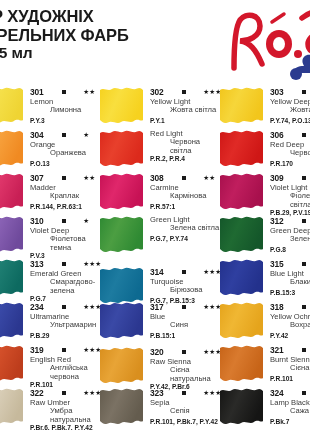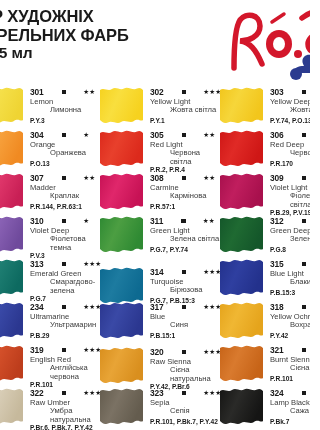--- a/index.html
+++ b/index.html
@@ -309,25 +309,20 @@
                 <linearGradient id="g1_1" x1="0" y1="0" x2="1" y2="0.35">
                   <stop offset="0%" stop-color="#dc2a1c"></stop>
                   <stop offset="45%" stop-color="#e8402c"></stop>
                   <stop offset="100%" stop-color="#dc2a1c"></stop>
                 </linearGradient>
               </defs>
               <path d="M0,3 C4,0 8,5 12,2 C16,-1 20,4 24,1.5 C28,-1 33,4 37,1.5 C40,0 42,2 43,3 L43,33 C41,35 38,31 34,34 C30,37 25,32 21,35 C17,38 12,33 8,35.5 C5,37 2,35 0,33 Z" fill="url(#g1_1)"></path>
             </svg>
           </div>
           <div class="info">
-            <div class="codeline">
-              <span class="code">305</span>
-              <span class="sq"></span>
-              <span class="stars">★★</span>
-            </div>
             <div class="name-en">Red Light</div>
             <div class="name-uk">Червона</div>
             <div class="name-uk">світла</div>
             <div class="pig tight">P.R.2, P.R.4</div>
           </div>
         </div>
         <div class="cell" style="top: 86px;">
           <div class="swatch">
             <svg viewBox="0 0 43 36" preserveAspectRatio="none">
               <defs>
@@ -358,25 +353,20 @@
                 <linearGradient id="g1_3" x1="0" y1="0" x2="1" y2="0.35">
                   <stop offset="0%" stop-color="#2f8a33"></stop>
                   <stop offset="45%" stop-color="#4c9e42"></stop>
                   <stop offset="100%" stop-color="#2f8a33"></stop>
                 </linearGradient>
               </defs>
               <path d="M0,3 C4,0 8,5 12,2 C16,-1 20,4 24,1.5 C28,-1 33,4 37,1.5 C40,0 42,2 43,3 L43,33 C41,35 38,31 34,34 C30,37 25,32 21,35 C17,38 12,33 8,35.5 C5,37 2,35 0,33 Z" fill="url(#g1_3)"></path>
             </svg>
           </div>
           <div class="info">
-            <div class="codeline">
-              <span class="code">311</span>
-              <span class="sq"></span>
-              <span class="stars">★★</span>
-            </div>
             <div class="name-en">Green Light</div>
             <div class="name-uk">Зелена світла</div>
             <div class="pig">P.G.7, P.Y.74</div>
           </div>
         </div>
         <div class="cell" style="top: 180px;">
           <div class="swatch">
             <svg viewBox="0 0 43 36" preserveAspectRatio="none">
               <defs>
                 <linearGradient id="g1_4" x1="0" y1="0" x2="1" y2="0.35">

